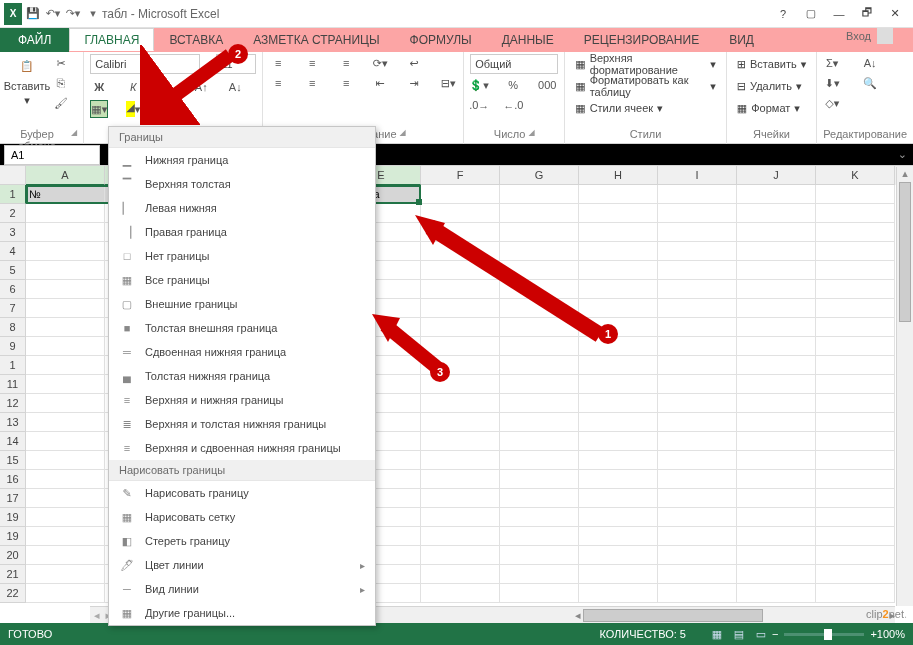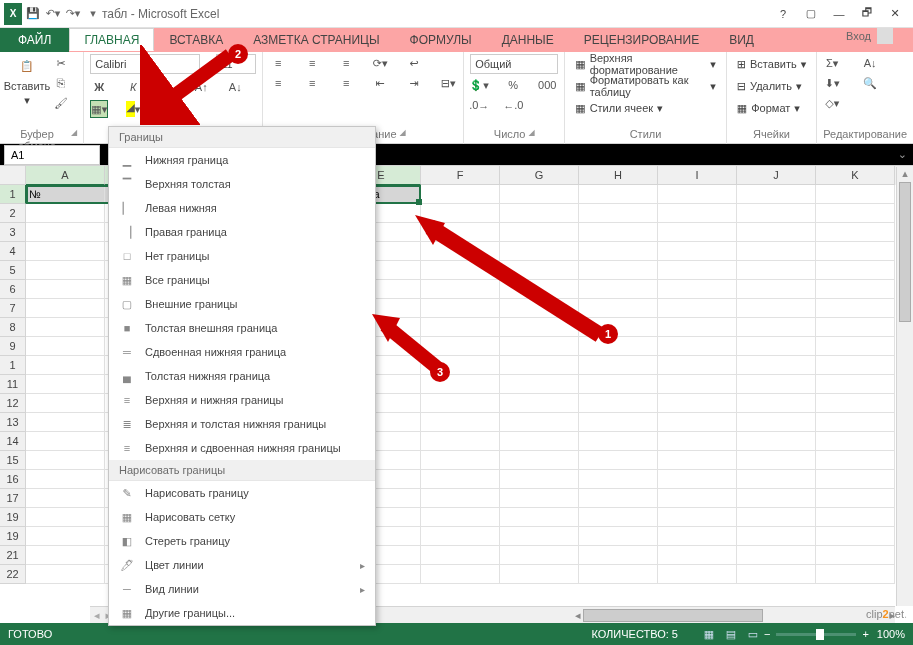--- a/index.html
+++ b/index.html
@@ -562,20 +562,34 @@
         <div class="cell"></div>
         <div class="cell"></div>
         <div class="cell"></div>
         <div class="cell"></div>
         <div class="cell"></div>
         <div class="cell"></div>
         <div class="cell"></div>
         <div class="cell"></div>
       </div>
       <div class="rowa">
+        <div class="rowh">20</div>
+        <div class="cell"></div>
+        <div class="cell"></div>
+        <div class="cell"></div>
+        <div class="cell"></div>
+        <div class="cell"></div>
+        <div class="cell"></div>
+        <div class="cell"></div>
+        <div class="cell"></div>
+        <div class="cell"></div>
+        <div class="cell"></div>
+        <div class="cell"></div>
+      </div>
+      <div class="rowa">
         <div class="rowh">21</div>
         <div class="cell"></div>
         <div class="cell"></div>
         <div class="cell"></div>
         <div class="cell"></div>
         <div class="cell"></div>
         <div class="cell"></div>
         <div class="cell"></div>
         <div class="cell"></div>
         <div class="cell"></div>
@@ -715,21 +729,21 @@
   <span>КОЛИЧЕСТВО: 5</span>
   <div style="width:20px"></div>
   <div class="view-btn">▦</div>
   <div class="view-btn">▤</div>
   <div class="view-btn">▭</div>
   <span>−</span>
   <div class="zoom-slider">
       <div class="zoom-thumb"></div>
     </div>
   <span>+</span>
-  <span style="margin-left:8px">100%</span>
+  <span style="">100%</span>
 </div>
 
 <svg class="arrow" style="left:140px;top:45px;width:100px;height:80px">
   <defs>
       <marker id="ah2" markerWidth="10" markerHeight="10" refX="2" refY="5" orient="auto">
         <polygon points="0,0 10,5 0,10" fill="#c00"></polygon>
       </marker>
     </defs>
   <line x1="90" y1="10" x2="15" y2="65" stroke="#c00" stroke-width="14" marker-end="url(#ah2)"></line>
 </svg>

